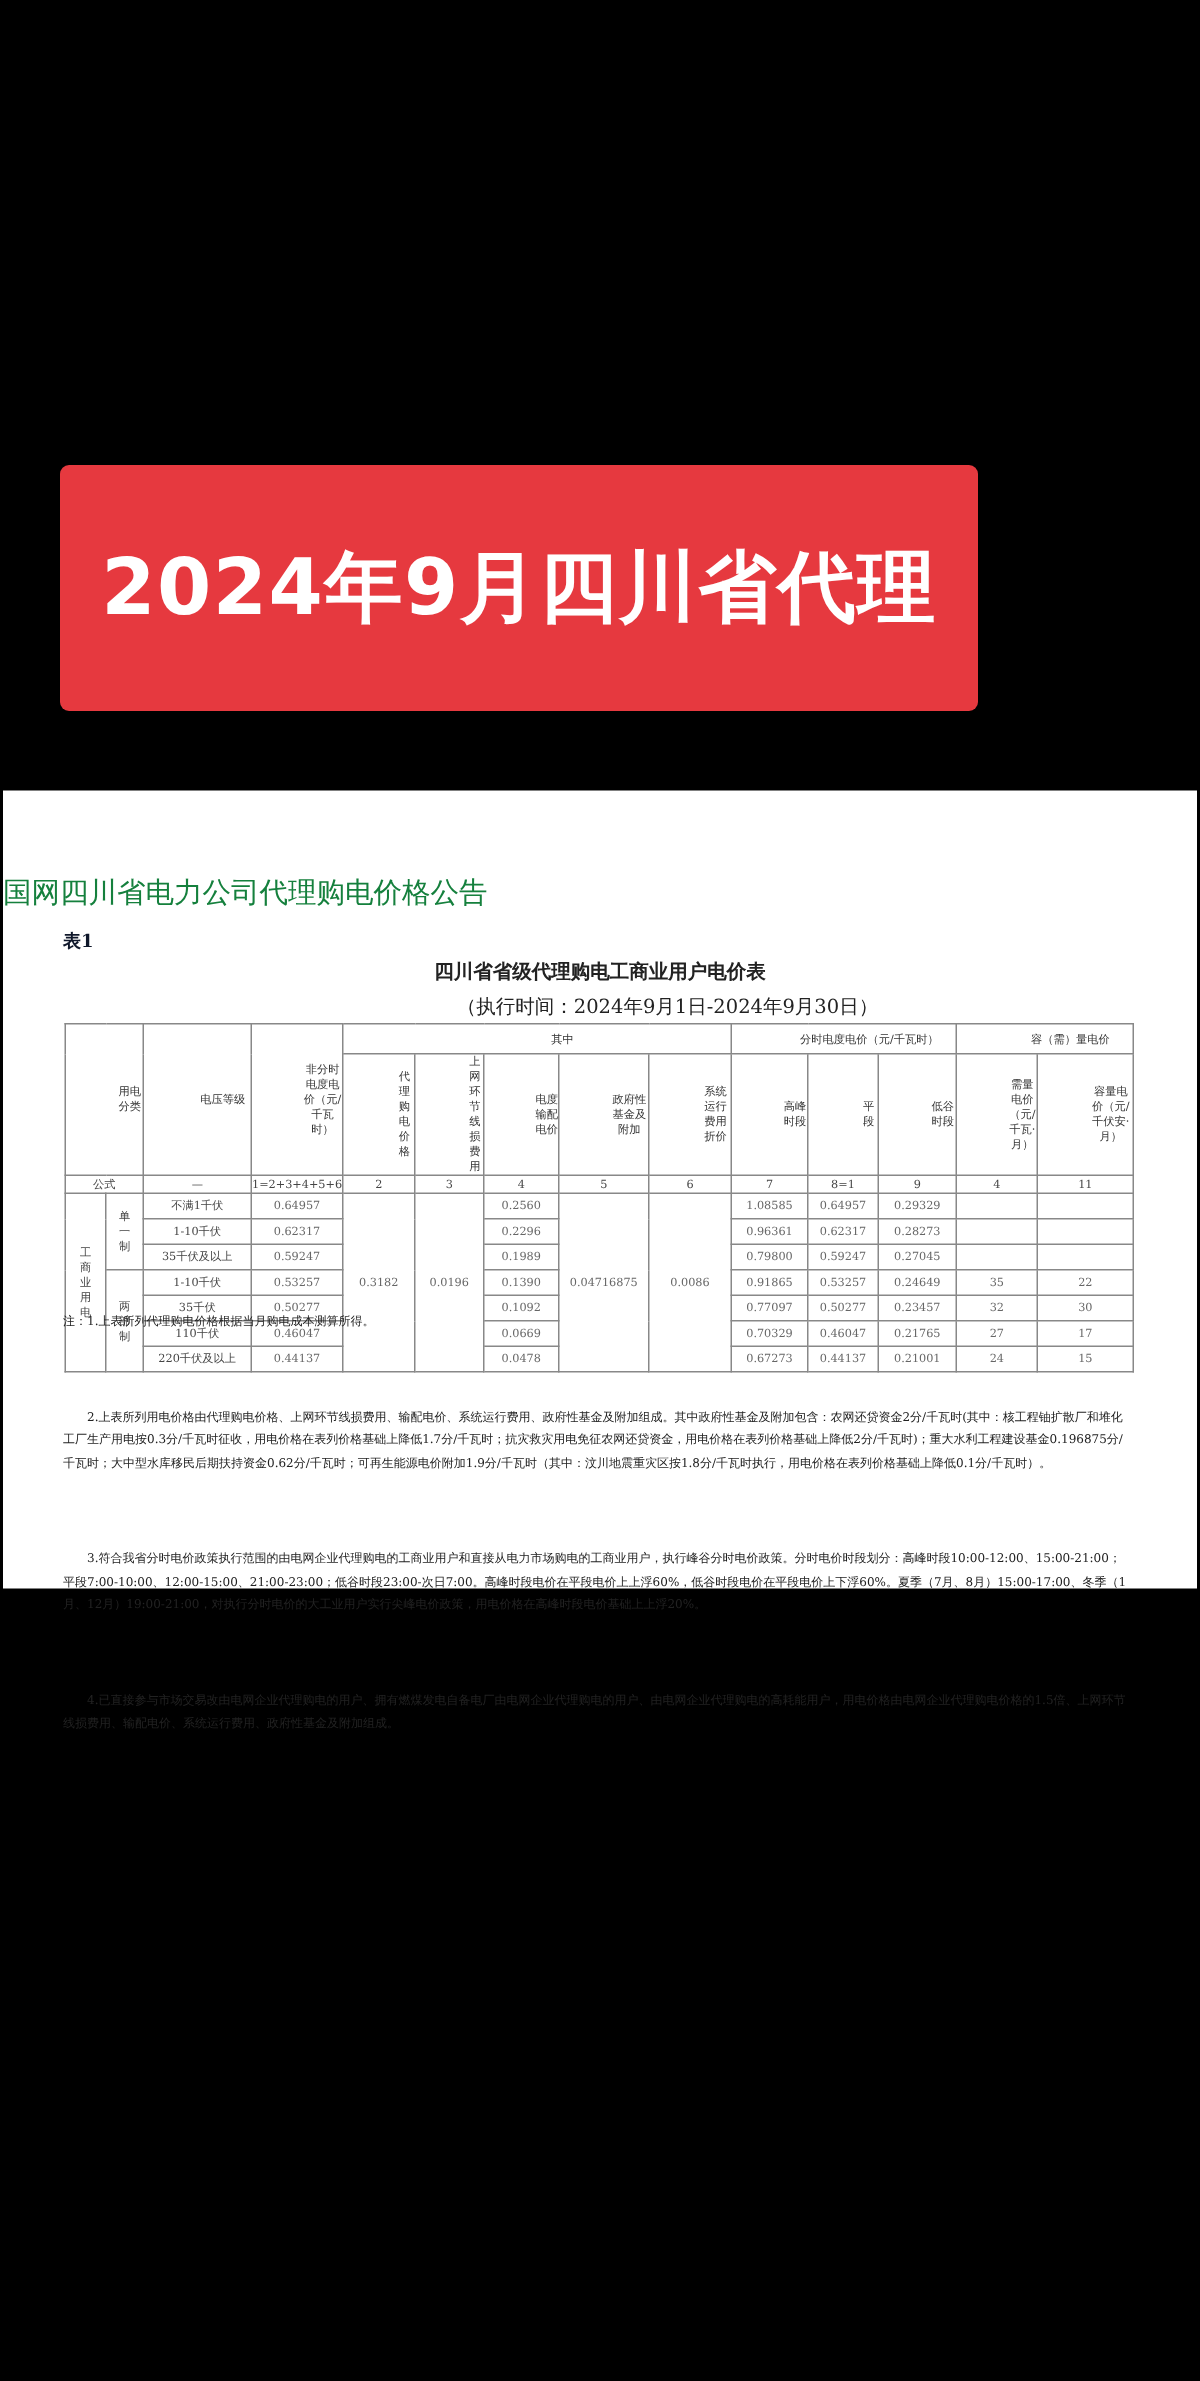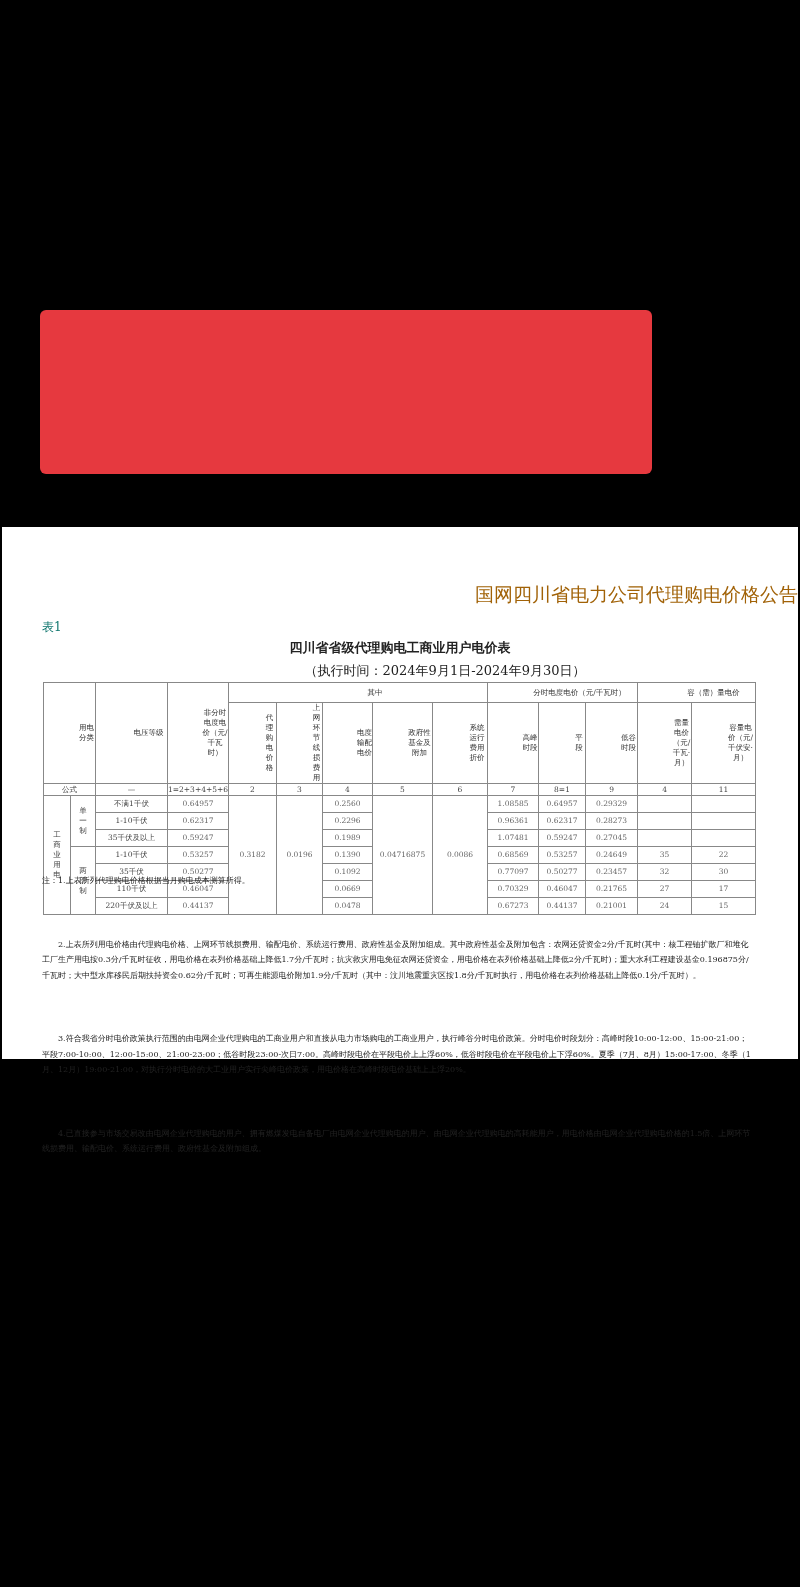--- a/index.html
+++ b/index.html
@@ -15,25 +15,25 @@
   .banner-line {
     color: #fff; font-weight: bold; font-size: 52px; line-height: 70px;
     letter-spacing: 1px; white-space: nowrap;
     font-family: "DejaVu Sans", sans-serif;
   }
   .doc {
     position: absolute; left: 2px; top: 527px; width: 796px; height: 532px;
     background: #fff;
   }
   .doc-title {
-    position: absolute; left: 0; width: 796px; top: 55px; text-align: right;
-    font-size: 19px; color: #a16207; font-family: "DejaVu Sans", sans-serif;
+    position: absolute; left: 0; width: 796px; top: 55px; text-align: left;
+    font-size: 19px; color: #15803d; font-family: "DejaVu Sans", sans-serif;
   }
   .table-label {
-    position: absolute; left: 40px; top: 92px; font-size: 12px; font-weight: normal; color: #0f766e;
+    position: absolute; left: 40px; top: 92px; font-size: 12px; font-weight: bold; color: #0f172a;
     font-family: "DejaVu Serif", serif;
   }
   .table-title {
     position: absolute; left: 0; width: 796px; top: 112px; text-align: center;
     font-size: 13px; font-weight: bold; color: #222; font-family: "DejaVu Serif", serif;
   }
   .table-period {
     position: absolute; left: 0; width: 796px; top: 135px; text-align: center;
     font-size: 13px; color: #222; font-family: "DejaVu Serif", serif; padding-left: 45px;
   }
@@ -57,20 +57,21 @@
     position: absolute; left: 40px; top: 346px; width: 712px;
     font-size: 8px; line-height: 15.5px; color: #222; font-family: "DejaVu Serif", serif;
   }
   .notes p { margin: 0; }
   .notes p.indent { text-indent: 16px; margin-top: 48px; }
 </style>
 </head>
 <body>
 
 <div class="banner">
+  <div class="banner-line">2024年9月四川省代理</div>
 </div>
 
 <div class="doc">
   <div class="doc-title">国网四川省电力公司代理购电价格公告</div>
   <div class="table-label">表1</div>
   <div class="table-title">四川省省级代理购电工商业用户电价表</div>
   <div class="table-period">（执行时间：2024年9月1日-2024年9月30日）</div>
 
   <table class="price">
     <colgroup>
@@ -149,32 +150,32 @@
       <td class="num">0.96361</td>
       <td class="num">0.62317</td>
       <td class="num">0.28273</td>
       <td class="num"></td>
       <td class="num"></td>
     </tr>
     <tr class="data">
       <td>35千伏及以上</td>
       <td class="num">0.59247</td>
       <td class="num">0.1989</td>
-      <td class="num">1.07481</td>
+      <td class="num">0.79800</td>
       <td class="num">0.59247</td>
       <td class="num">0.27045</td>
       <td class="num"></td>
       <td class="num"></td>
     </tr>
     <tr class="data">
       <td rowspan="4" class="vert"><span id="grpTwo">两<br>部<br>制</span></td>
       <td>1-10千伏</td>
       <td class="num">0.53257</td>
       <td class="num">0.1390</td>
-      <td class="num">0.68569</td>
+      <td class="num">0.91865</td>
       <td class="num">0.53257</td>
       <td class="num">0.24649</td>
       <td class="num">35</td>
       <td class="num">22</td>
     </tr>
     <tr class="data">
       <td>35千伏</td>
       <td class="num">0.50277</td>
       <td class="num">0.1092</td>
       <td class="num">0.77097</td>

